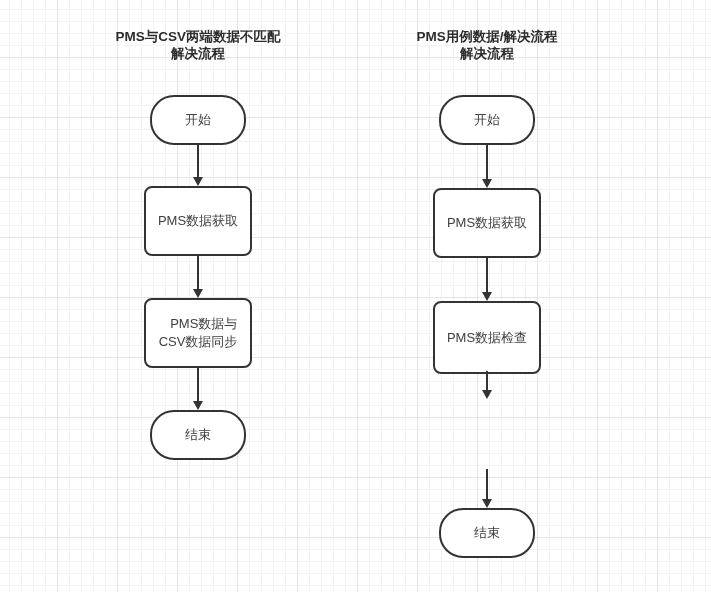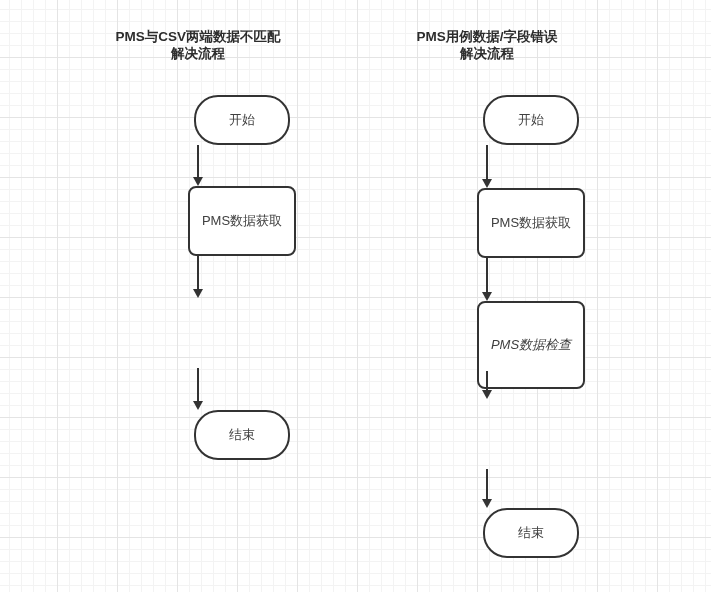--- a/index.html
+++ b/index.html
@@ -34,21 +34,20 @@
 
   .node {
     position: absolute;
     box-sizing: border-box;
     background: #ffffff;
     border: 2px solid #333333;
     display: flex;
     align-items: center;
     justify-content: center;
     text-align: right;
-    margin-left: 44px;
   }
   .node.terminal { border-radius: 24px; }
   .node.process  { border-radius: 8px; }
 
   .node-label {
     font-size: 13px;
     line-height: 18px;
     color: #404040;
     white-space: pre-line;
   }
@@ -92,52 +91,56 @@
 
   <div class="node process" style="left:144px; top:186px; width:108px; height:70px;">
     <span class="node-label">PMS数据获取</span>
   </div>
 
   <div class="arrow" style="left:193px; top:256px; height:42px;">
     <div class="arrow-line"></div>
     <div class="arrow-head"></div>
   </div>
 
+  <div class="node process" style="left:144px; top:298px; width:108px; height:70px;">
+    <span class="node-label">PMS数据与
+CSV数据同步</span>
+  </div>
 
   <div class="arrow" style="left:193px; top:368px; height:42px;">
     <div class="arrow-line"></div>
     <div class="arrow-head"></div>
   </div>
 
   <div class="node terminal" style="left:150px; top:410px; width:96px; height:50px;">
     <span class="node-label">结束</span>
   </div>
 
-  <div class="fc-title" style="left:372px; top:28px;">PMS用例数据/字段错误
+  <div class="fc-title" style="left:372px; top:28px;">PMS用例数据/解决流程
 解决流程</div>
 
   <div class="node terminal" style="left:439px; top:95px; width:96px; height:50px;">
     <span class="node-label">开始</span>
   </div>
 
   <div class="arrow" style="left:482px; top:145px; height:43px;">
     <div class="arrow-line"></div>
     <div class="arrow-head"></div>
   </div>
 
   <div class="node process" style="left:433px; top:188px; width:108px; height:70px;">
     <span class="node-label">PMS数据获取</span>
   </div>
 
   <div class="arrow" style="left:482px; top:258px; height:43px;">
     <div class="arrow-line"></div>
     <div class="arrow-head"></div>
   </div>
 
-  <div class="node process" style="left:433px; top:301px; width:108px; height:88px;font-style:italic;">
+  <div class="node process" style="left:433px; top:301px; width:108px; height:73px;">
     <span class="node-label">PMS数据检查</span>
   </div>
 
   <div class="arrow" style="left:482px; top:371px; height:28px;">
     <div class="arrow-line"></div>
     <div class="arrow-head"></div>
   </div>
 
 
   <div class="arrow" style="left:482px; top:469px; height:39px;">

